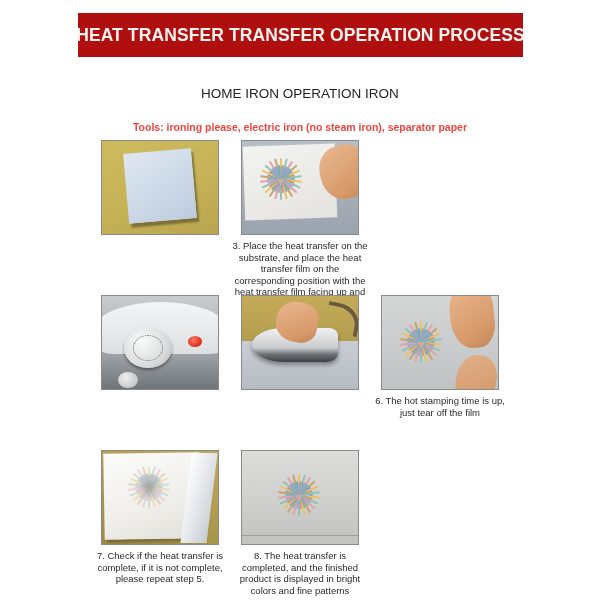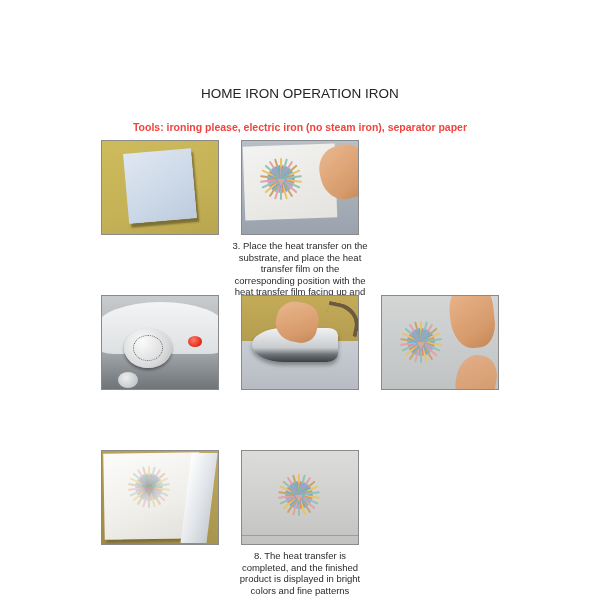--- a/index.html
+++ b/index.html
@@ -278,20 +278,23 @@
   }
   .lion.faint .ray { opacity: .40; }
   .lion.faint .face { opacity: .45; }
   .lion.faint .nose { opacity: .45; }
 </style>
 </head>
 <body>
 
 <div class="page">
 
+  <div class="banner">
+    <div class="banner-title">HEAT TRANSFER TRANSFER OPERATION PROCESS</div>
+  </div>
 
   <div class="subtitle">HOME IRON OPERATION IRON</div>
 
   <div class="tools-line">Tools: ironing please, electric iron (no steam iron), separator paper</div>
 
   <div class="grid">
 
     <div class="row row-1">
 
       <div class="cell">
@@ -424,20 +427,21 @@
               <span class="ray" style="width: 14px; background: rgb(111, 168, 214); transform: rotate(327.273deg);"></span>
               <span class="ray" style="width: 21px; background: rgb(232, 195, 106); transform: rotate(335.455deg);"></span>
               <span class="ray" style="width: 14px; background: rgb(217, 143, 110); transform: rotate(343.636deg);"></span>
               <span class="ray" style="width: 21px; background: rgb(143, 196, 180); transform: rotate(351.818deg);"></span>
               <span class="face"></span>
               <span class="nose"></span>
             </div>
           <div class="hand"></div>
           <div class="hand2"></div>
         </div>
+        <div class="caption">6. The hot stamping time is up, just tear off the film</div>
       </div>
 
     </div>
 
     <div class="row row-3">
 
       <div class="cell">
         <div class="photo ph7">
           <div class="cloth"></div>
           <div class="lion faint" style="left:16px;top:6px;">
@@ -483,20 +487,21 @@
               <span class="ray" style="width: 21px; background: rgb(200, 163, 107); transform: rotate(319.091deg);"></span>
               <span class="ray" style="width: 14px; background: rgb(111, 168, 214); transform: rotate(327.273deg);"></span>
               <span class="ray" style="width: 21px; background: rgb(232, 195, 106); transform: rotate(335.455deg);"></span>
               <span class="ray" style="width: 14px; background: rgb(217, 143, 110); transform: rotate(343.636deg);"></span>
               <span class="ray" style="width: 21px; background: rgb(143, 196, 180); transform: rotate(351.818deg);"></span>
               <span class="face"></span>
               <span class="nose"></span>
             </div>
           <div class="curl"></div>
         </div>
+        <div class="caption">7. Check if the heat transfer is complete, if it is not complete, please repeat step 5.</div>
       </div>
 
       <div class="cell">
         <div class="photo ph8">
           <div class="lion" style="left:26px;top:14px;">
               <span class="ray" style="width: 14px; background: rgb(111, 168, 214); transform: rotate(0deg);"></span>
               <span class="ray" style="width: 21px; background: rgb(232, 195, 106); transform: rotate(8.18182deg);"></span>
               <span class="ray" style="width: 14px; background: rgb(217, 143, 110); transform: rotate(16.3636deg);"></span>
               <span class="ray" style="width: 21px; background: rgb(143, 196, 180); transform: rotate(24.5455deg);"></span>
               <span class="ray" style="width: 14px; background: rgb(181, 154, 208); transform: rotate(32.7273deg);"></span>

